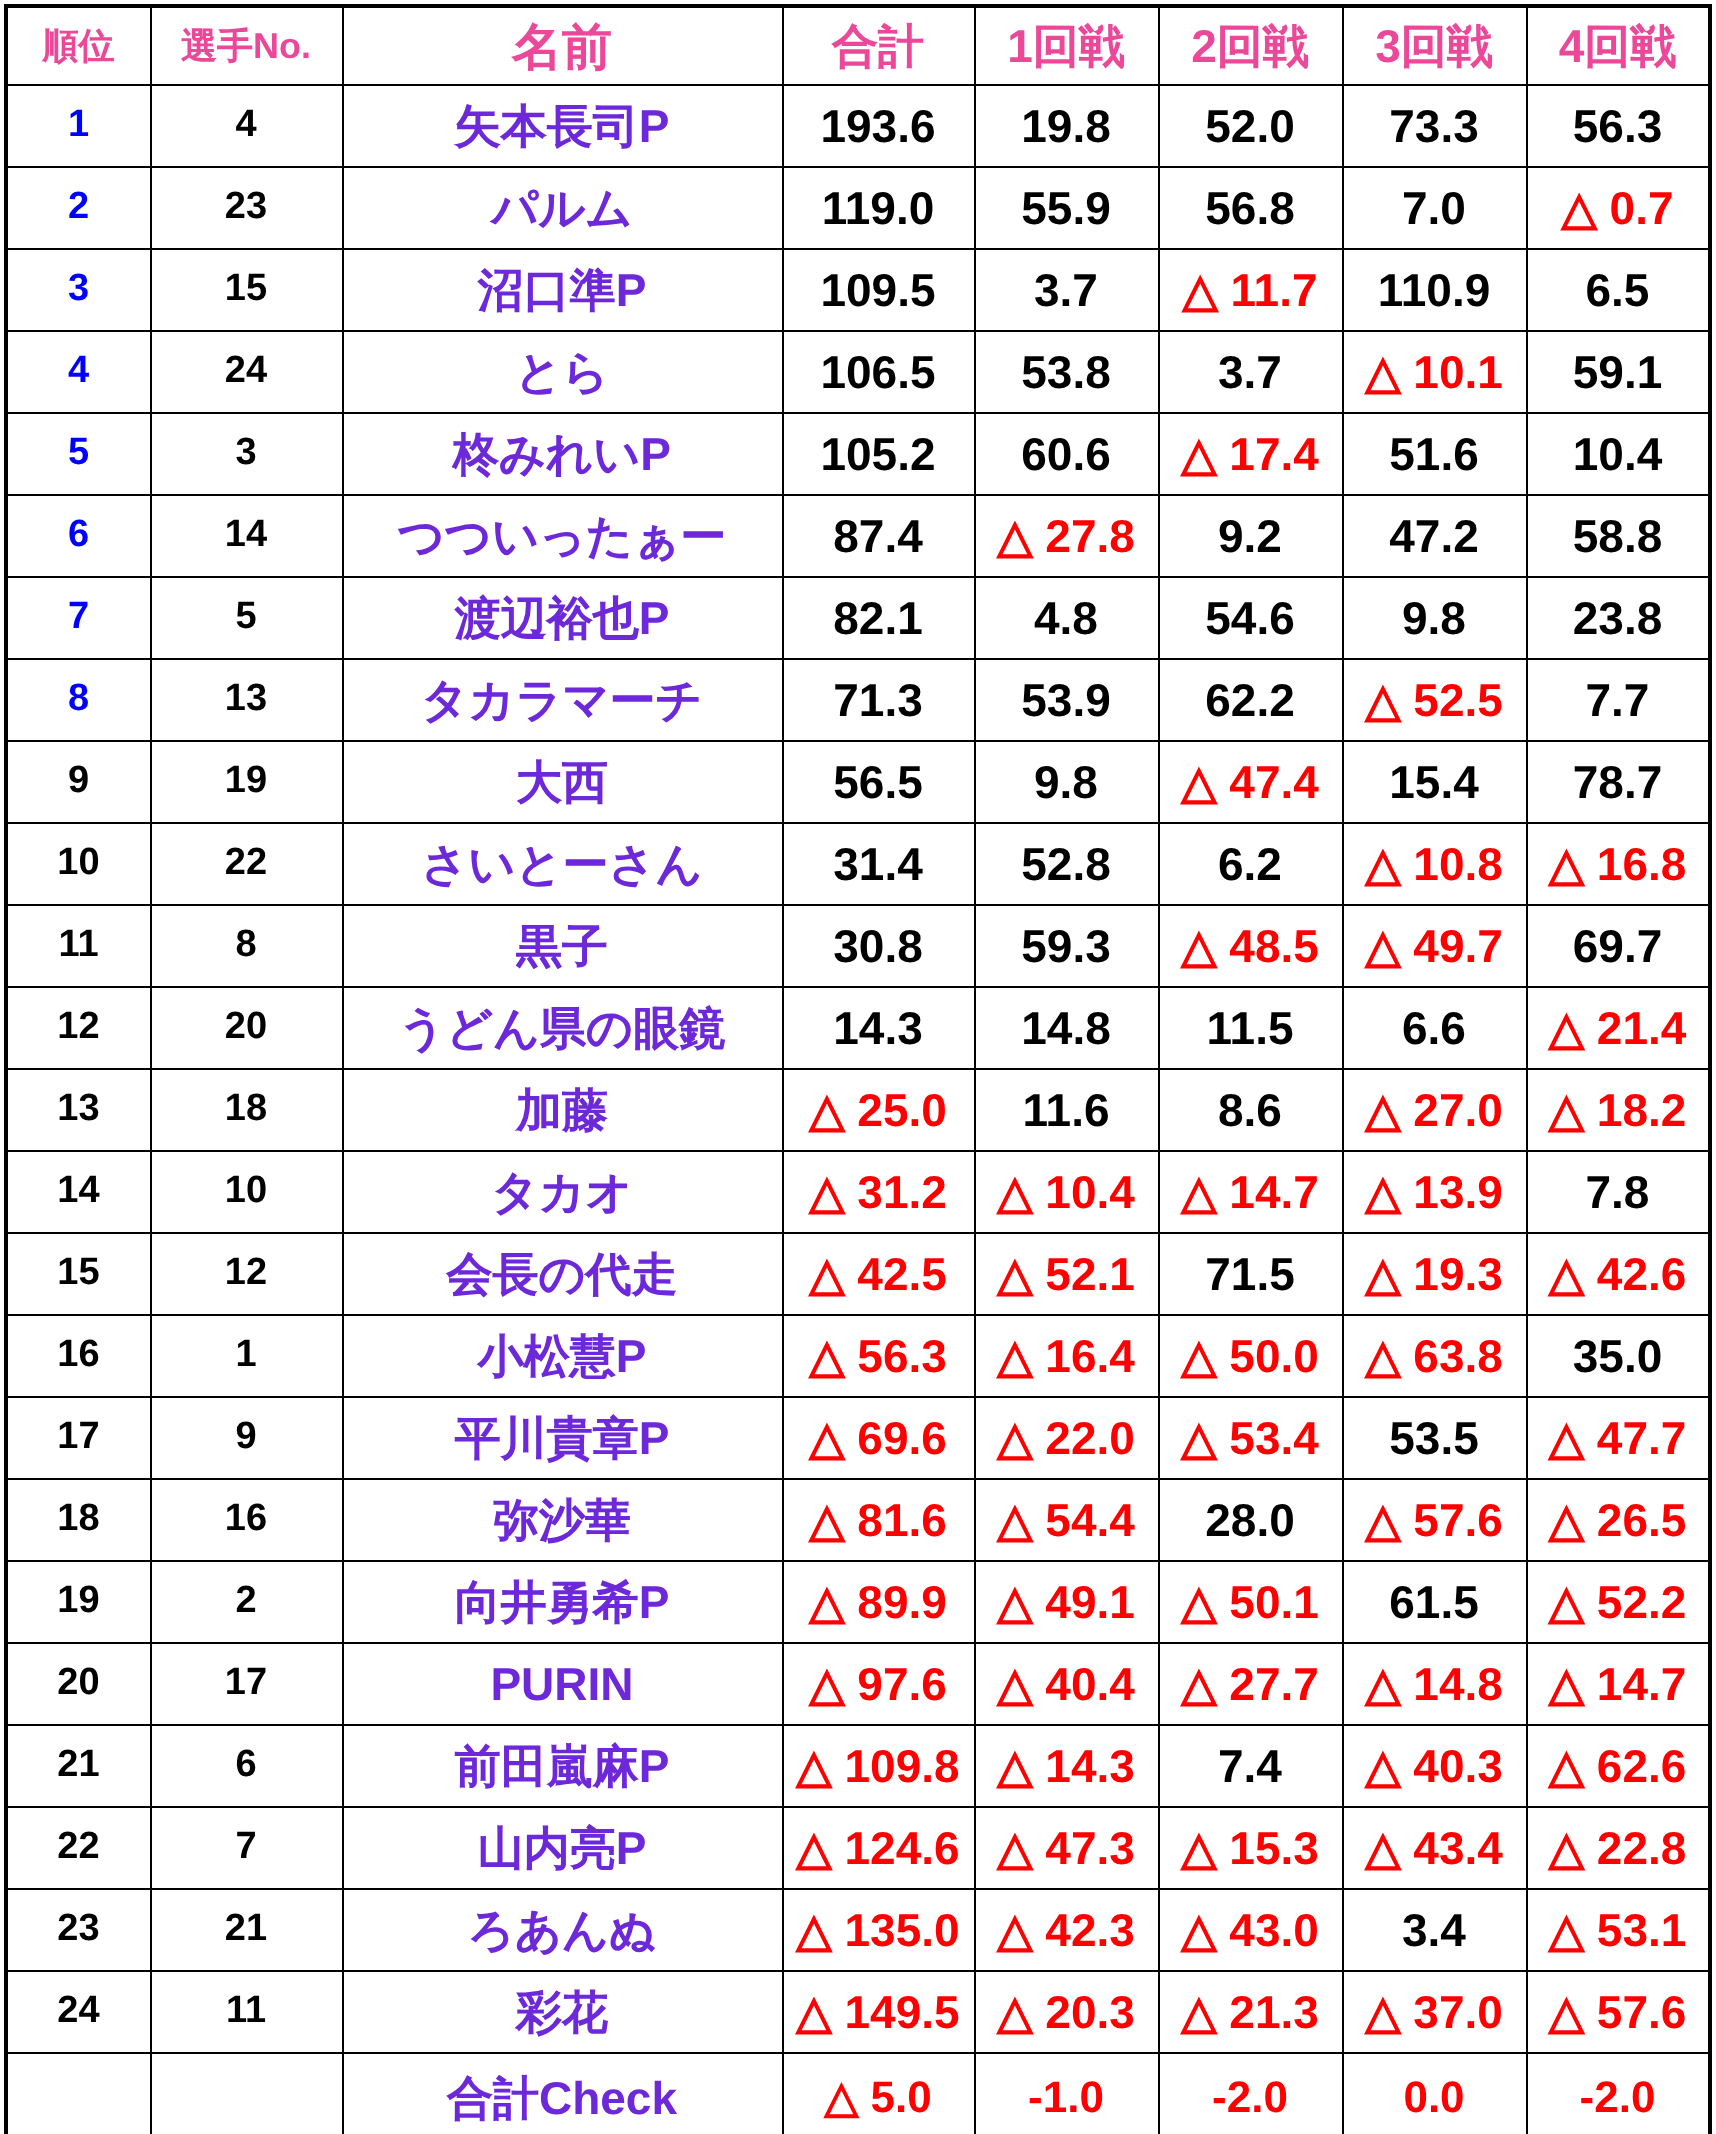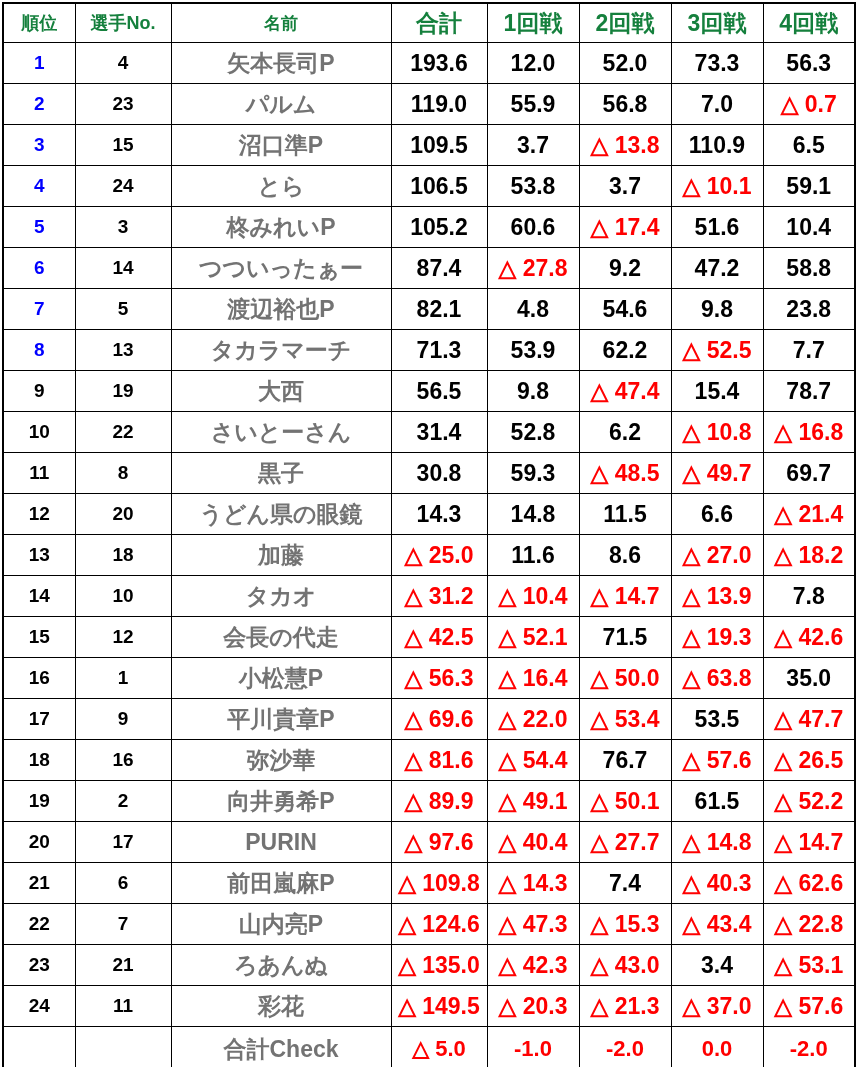--- a/index.html
+++ b/index.html
@@ -37,28 +37,28 @@
     text-align: center;
     vertical-align: middle;
     padding: 0 6px;
     font-weight: bold;
     white-space: nowrap;
     overflow: hidden;
   }
   thead th {
     height: 38px;
     font-size: 23px;
-    color: #15803d;
+    color: #ec4899;
     background: #ffffff;
   }
   thead th.small {
     font-size: 18px;
   }
   thead th.name-head {
-    font-size: 17px;
+    font-size: 25px;
     text-align: center;
   }
   tbody tr {
     height: 41px;
   }
   td.rank {
     font-size: 19px;
     font-weight: bold;
     color: #000000;
   }
@@ -66,21 +66,21 @@
     color: #0000ff;
   }
   td.no {
     font-size: 19px;
     font-weight: bold;
     color: #000000;
   }
   td.name {
     font-size: 23px;
     font-weight: bold;
-    color: #737373;
+    color: #6d28d9;
   }
   td.num {
     font-size: 23px;
     font-weight: bold;
     color: #000000;
   }
   td.num.neg {
     color: #ff0000;
   }
   tr.check td {
@@ -123,42 +123,42 @@
         <th>3回戦</th>
         <th>4回戦</th>
       </tr>
     </thead>
     <tbody id="tbody">
         <tr>
           <td class="rank top">1</td>
           <td class="no">4</td>
           <td class="name">矢本長司P</td>
           <td class="num">193.6</td>
-          <td class="num">12.0</td>
+          <td class="num">19.8</td>
           <td class="num">52.0</td>
           <td class="num">73.3</td>
           <td class="num">56.3</td>
         </tr>
         <tr>
           <td class="rank top">2</td>
           <td class="no">23</td>
           <td class="name">パルム</td>
           <td class="num">119.0</td>
           <td class="num">55.9</td>
           <td class="num">56.8</td>
           <td class="num">7.0</td>
           <td class="num neg">△ 0.7</td>
         </tr>
         <tr>
           <td class="rank top">3</td>
           <td class="no">15</td>
           <td class="name">沼口準P</td>
           <td class="num">109.5</td>
           <td class="num">3.7</td>
-          <td class="num neg">△ 13.8</td>
+          <td class="num neg">△ 11.7</td>
           <td class="num">110.9</td>
           <td class="num">6.5</td>
         </tr>
         <tr>
           <td class="rank top">4</td>
           <td class="no">24</td>
           <td class="name">とら</td>
           <td class="num">106.5</td>
           <td class="num">53.8</td>
           <td class="num">3.7</td>
@@ -294,21 +294,21 @@
           <td class="num neg">△ 53.4</td>
           <td class="num">53.5</td>
           <td class="num neg">△ 47.7</td>
         </tr>
         <tr>
           <td class="rank">18</td>
           <td class="no">16</td>
           <td class="name">弥沙華</td>
           <td class="num neg">△ 81.6</td>
           <td class="num neg">△ 54.4</td>
-          <td class="num">76.7</td>
+          <td class="num">28.0</td>
           <td class="num neg">△ 57.6</td>
           <td class="num neg">△ 26.5</td>
         </tr>
         <tr>
           <td class="rank">19</td>
           <td class="no">2</td>
           <td class="name">向井勇希P</td>
           <td class="num neg">△ 89.9</td>
           <td class="num neg">△ 49.1</td>
           <td class="num neg">△ 50.1</td>

